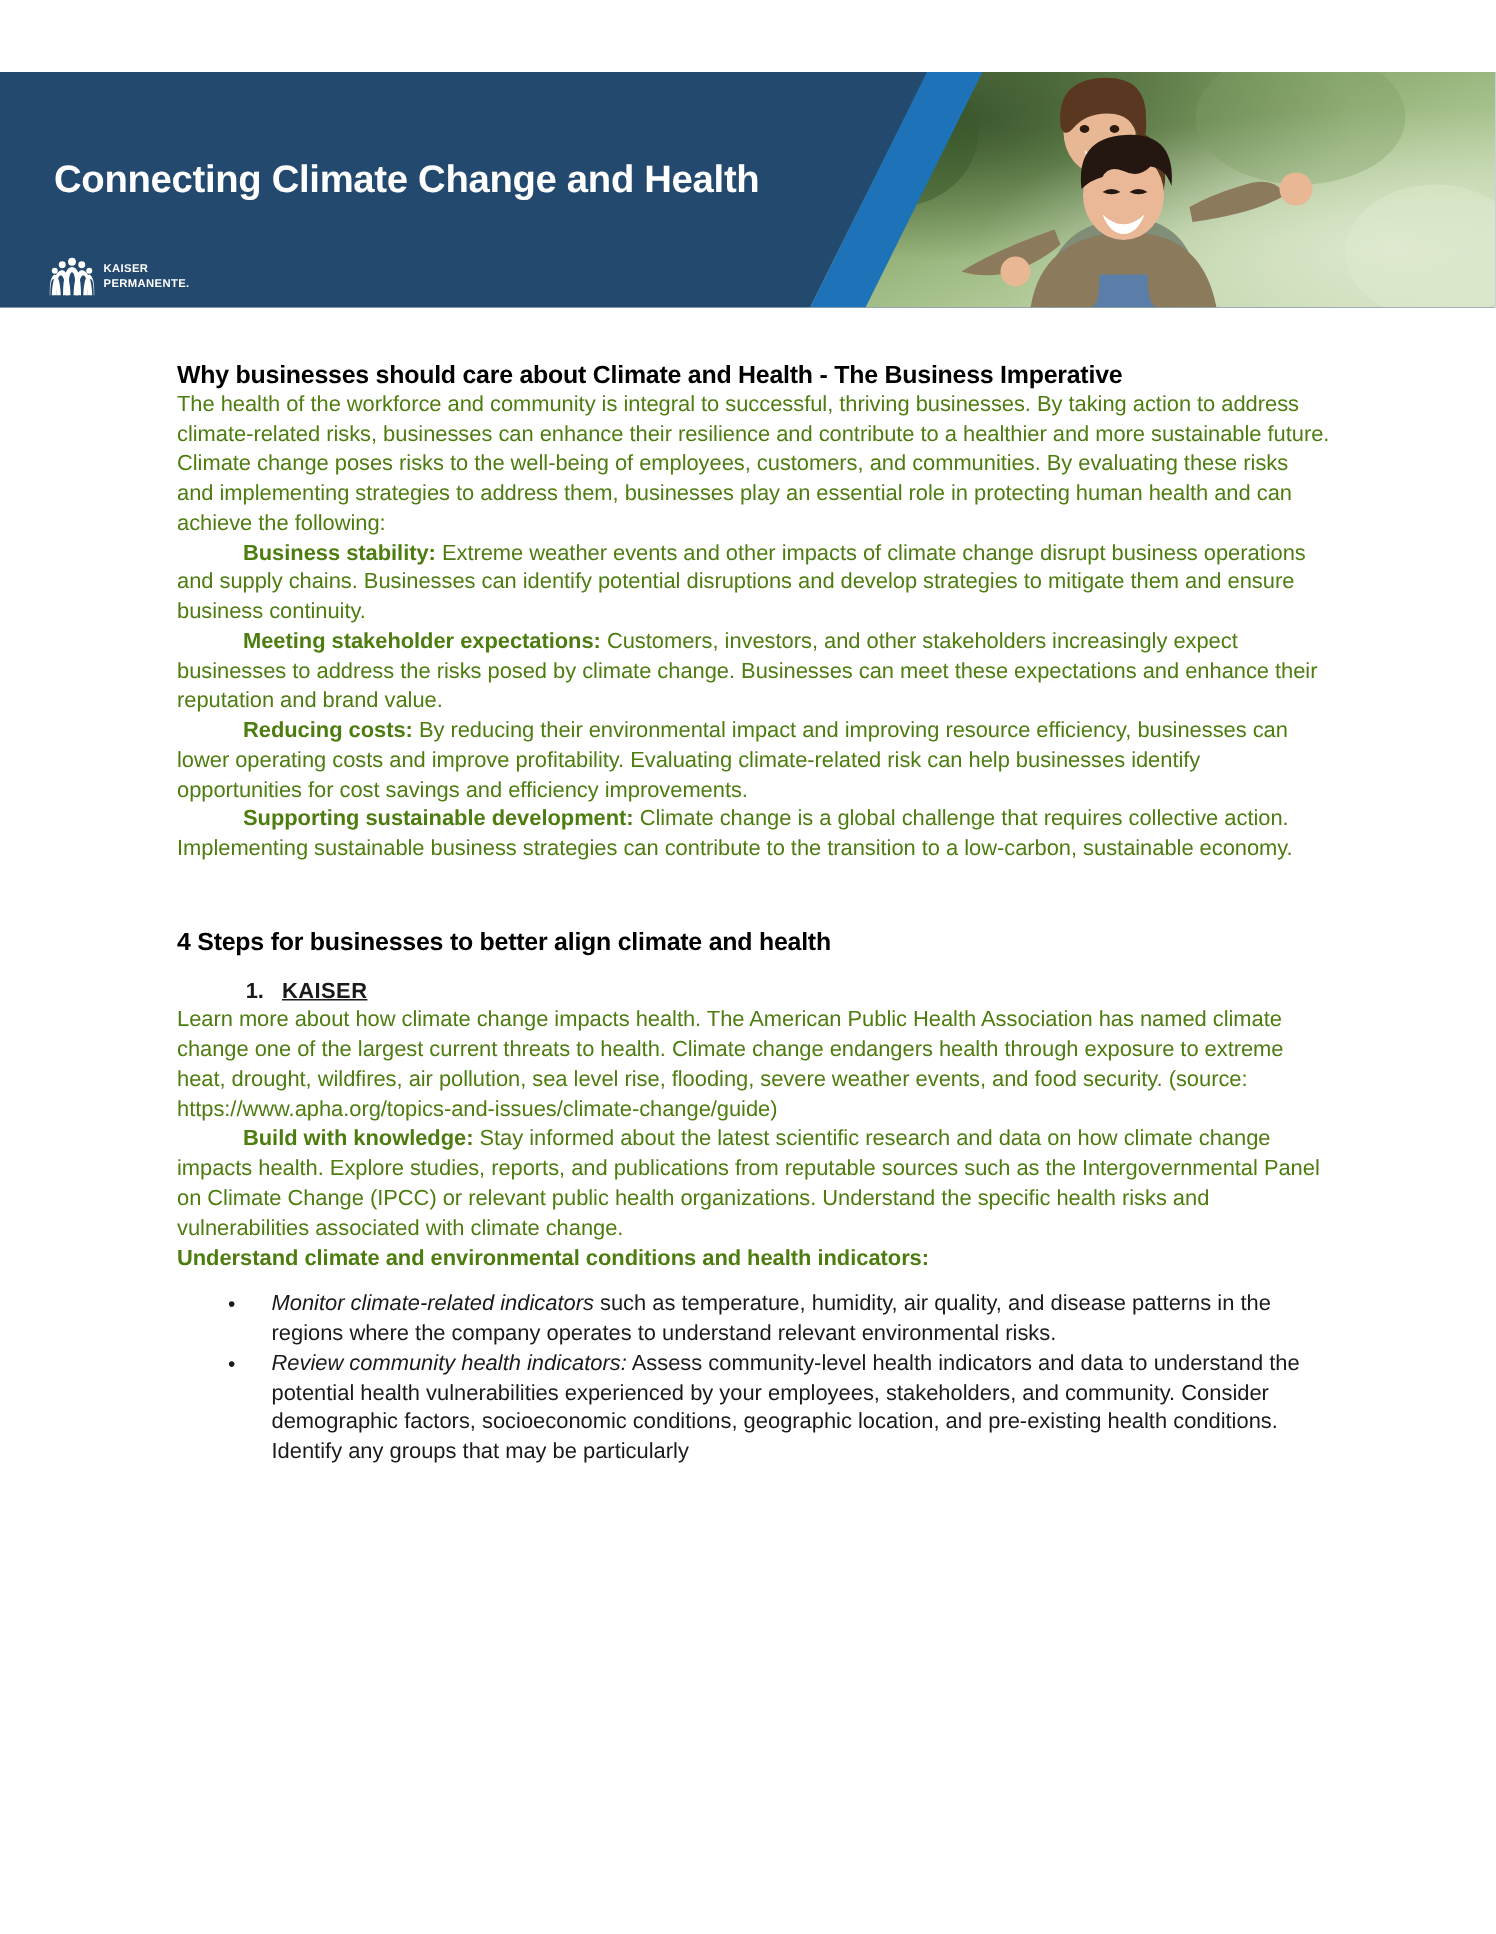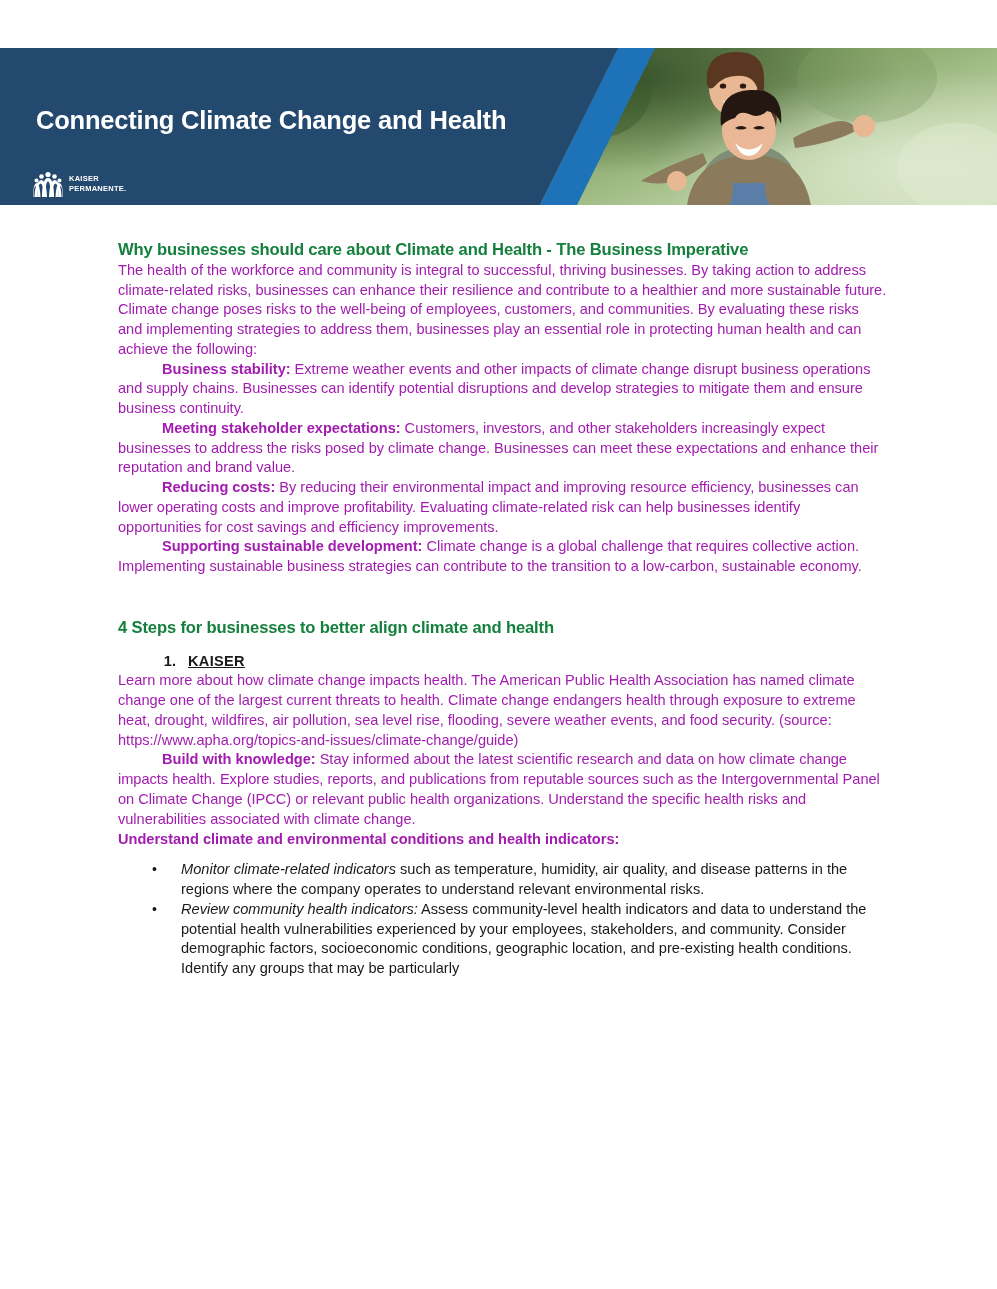--- a/index.html
+++ b/index.html
@@ -75,35 +75,35 @@
   }
 
   
   .page {
     padding: 0 110px 0 118px;
     box-sizing: border-box;
     width: 997px;
   }
 
   h2.section-heading {
-    color: #15803d;
+    color: #000000;
     font-size: 16.6px;
     font-weight: bold;
     line-height: 1.25;
     margin: 0;
     letter-spacing: -0.15px;
   }
   .heading-why { padding-top: 35px; }
   .heading-steps { padding-top: 41px; }
 
   p.body {
     font-size: 14.6px;
     line-height: 1.355;
     margin: 0;
-    color: #a21caf;
+    color: #4d7c0f;
     letter-spacing: -0.02px;
   }
   .gap-lg { margin-top: 16px; }
   .gap-md { margin-top: 15px; }
 
   p.body b { font-weight: bold; margin-left: 44px; }
   p.lead-bold { font-weight: bold; }
 
   ol.numbered {
     margin: 13px 0 0 0;

